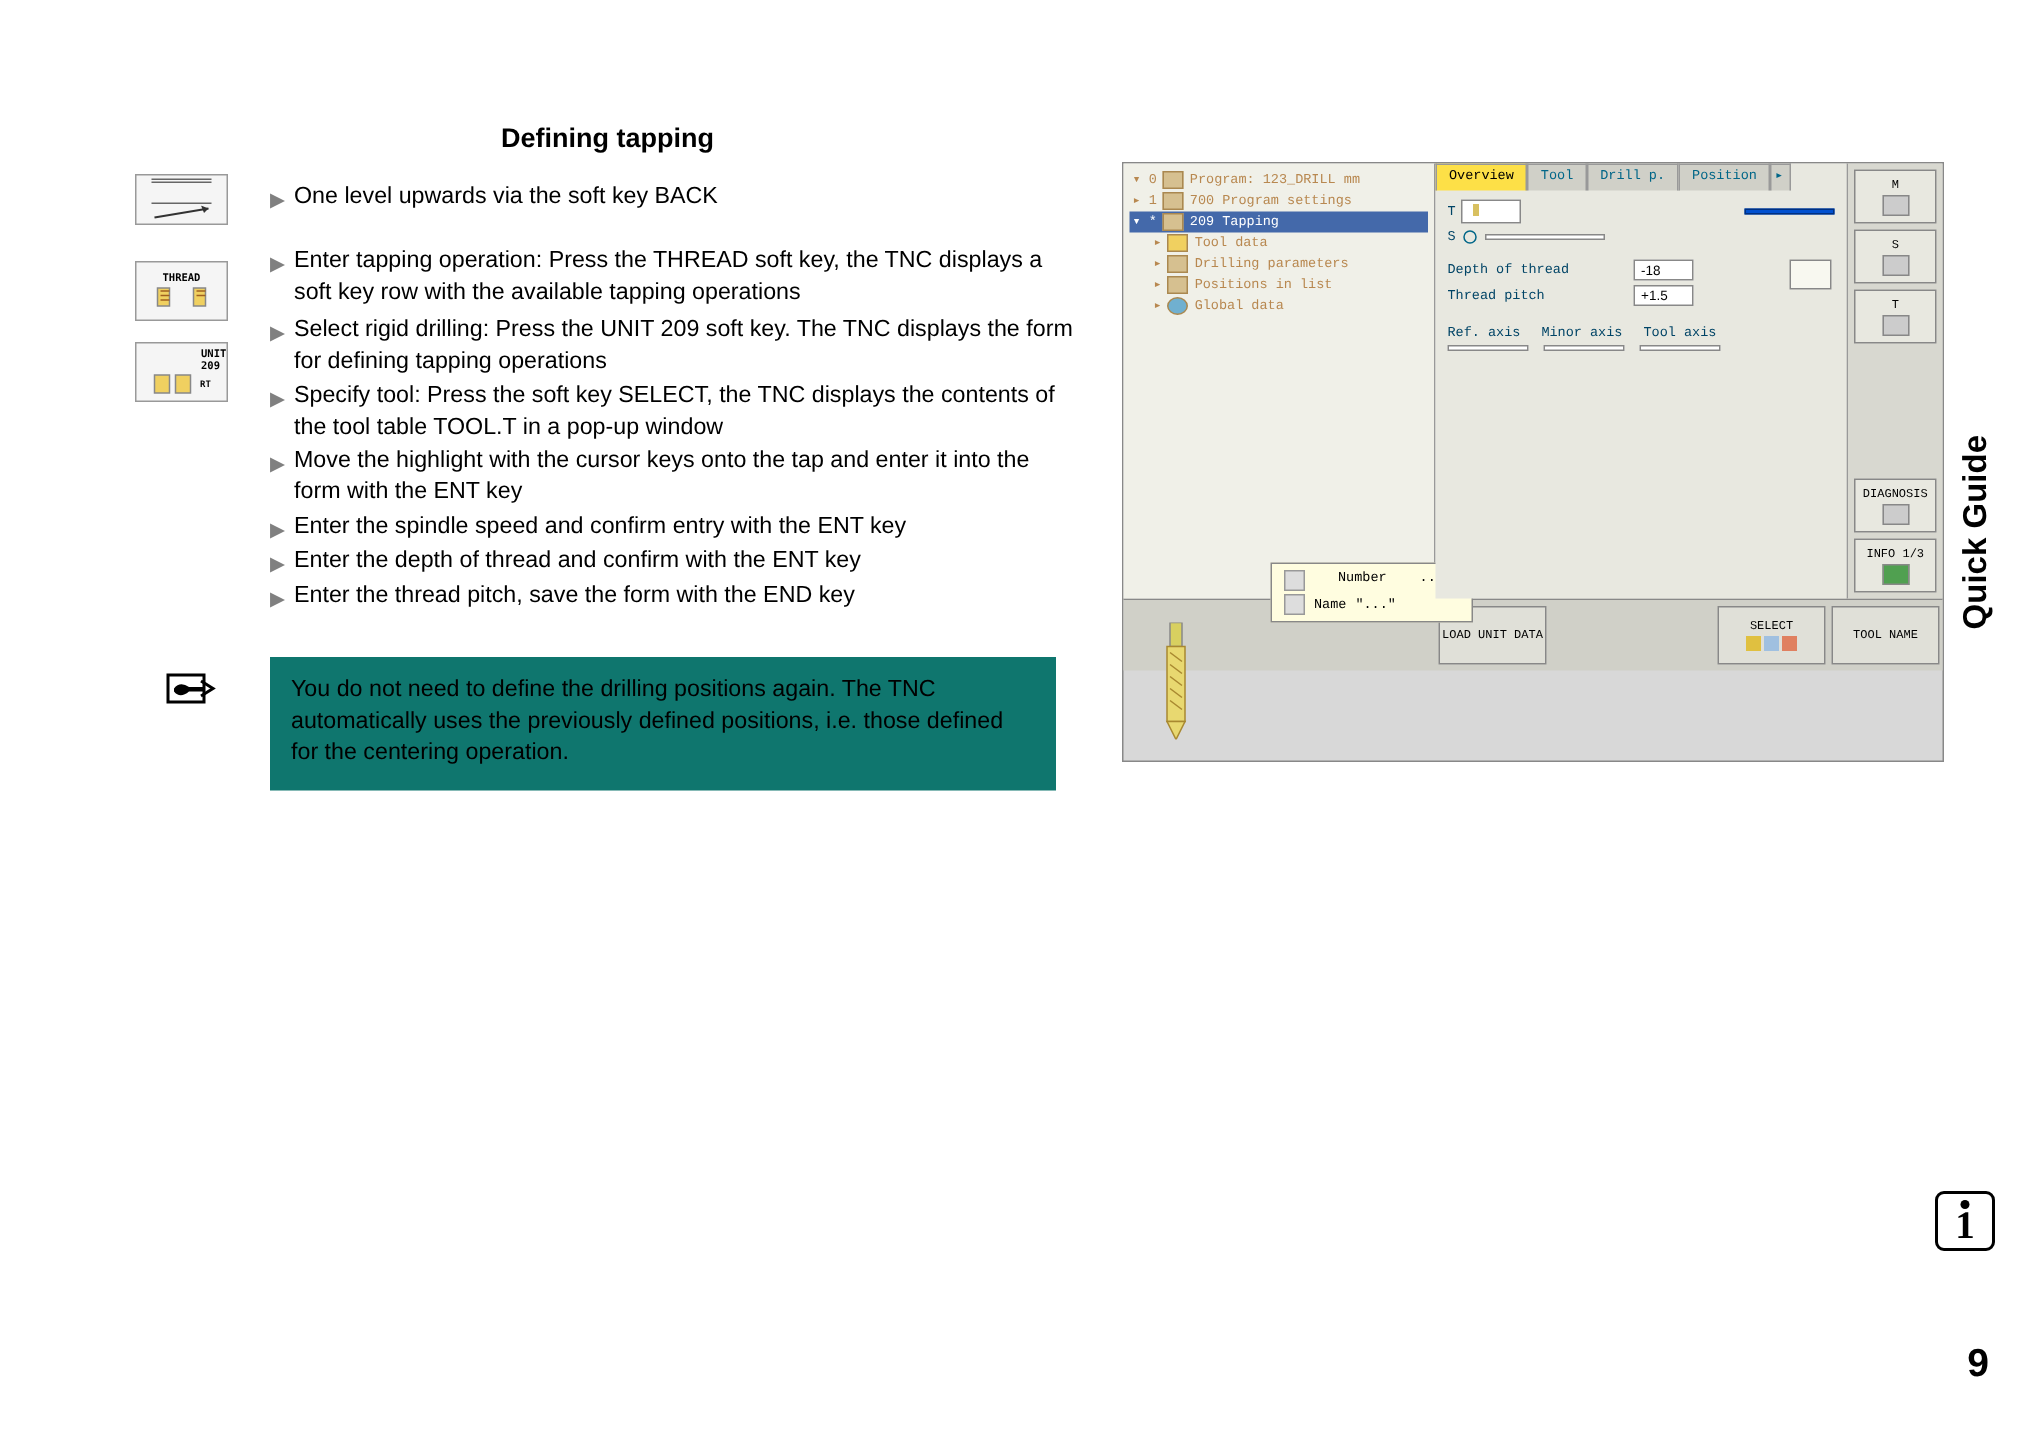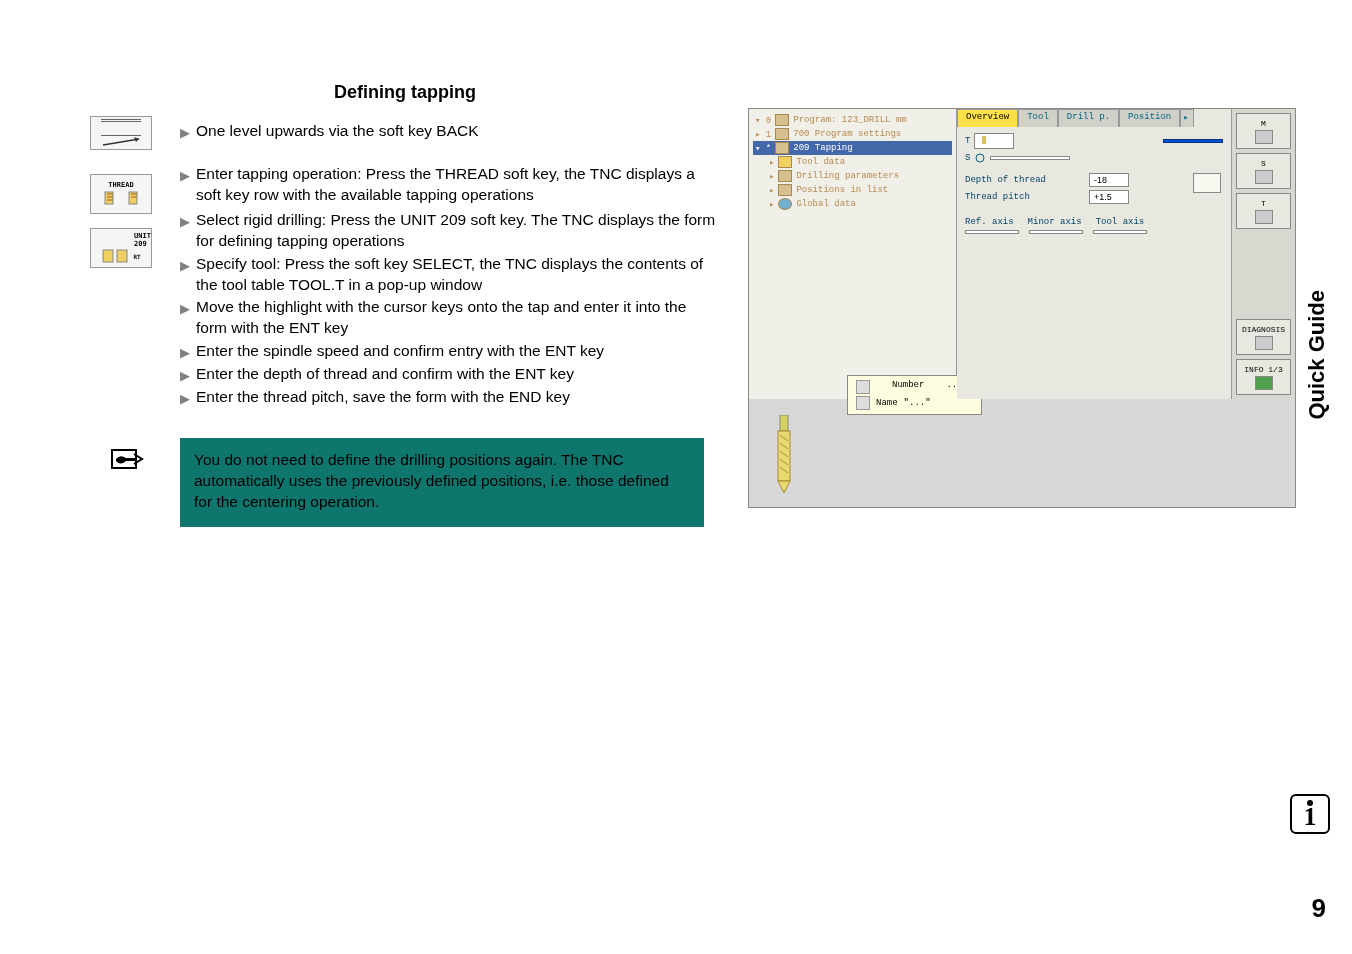--- a/index.html
+++ b/index.html
@@ -512,20 +512,34 @@
       <div class="side-btn">
         <span>DIAGNOSIS</span>
         <span class="tiny-icon"></span>
       </div>
       <div class="side-btn">
         <span>INFO 1/3</span>
         <span class="tiny-icon" style="background:#50a050;"></span>
       </div>
     </div>
   </div>
+  <div class="scr-bottom">
+    <div style="width:208px;"></div>
+    <div class="bot-btn">LOAD UNIT DATA</div>
+    <div class="bot-spacer"></div>
+    <div class="bot-btn">
+      <span>SELECT</span>
+      <div style="display:flex;gap:2px;margin-top:2px;">
+        <span style="width:10px;height:10px;background:#e0c040;"></span>
+        <span style="width:10px;height:10px;background:#a0c0e0;"></span>
+        <span style="width:10px;height:10px;background:#e08060;"></span>
+      </div>
+    </div>
+    <div class="bot-btn">TOOL NAME</div>
+  </div>
 </div>
 
 <div class="vertical-label">Quick Guide</div>
 
 <div class="info-badge">
   <span class="dot"></span>
   <span style="margin-top:6px;">1</span>
 </div>
 
 <div class="page-num">9</div>

